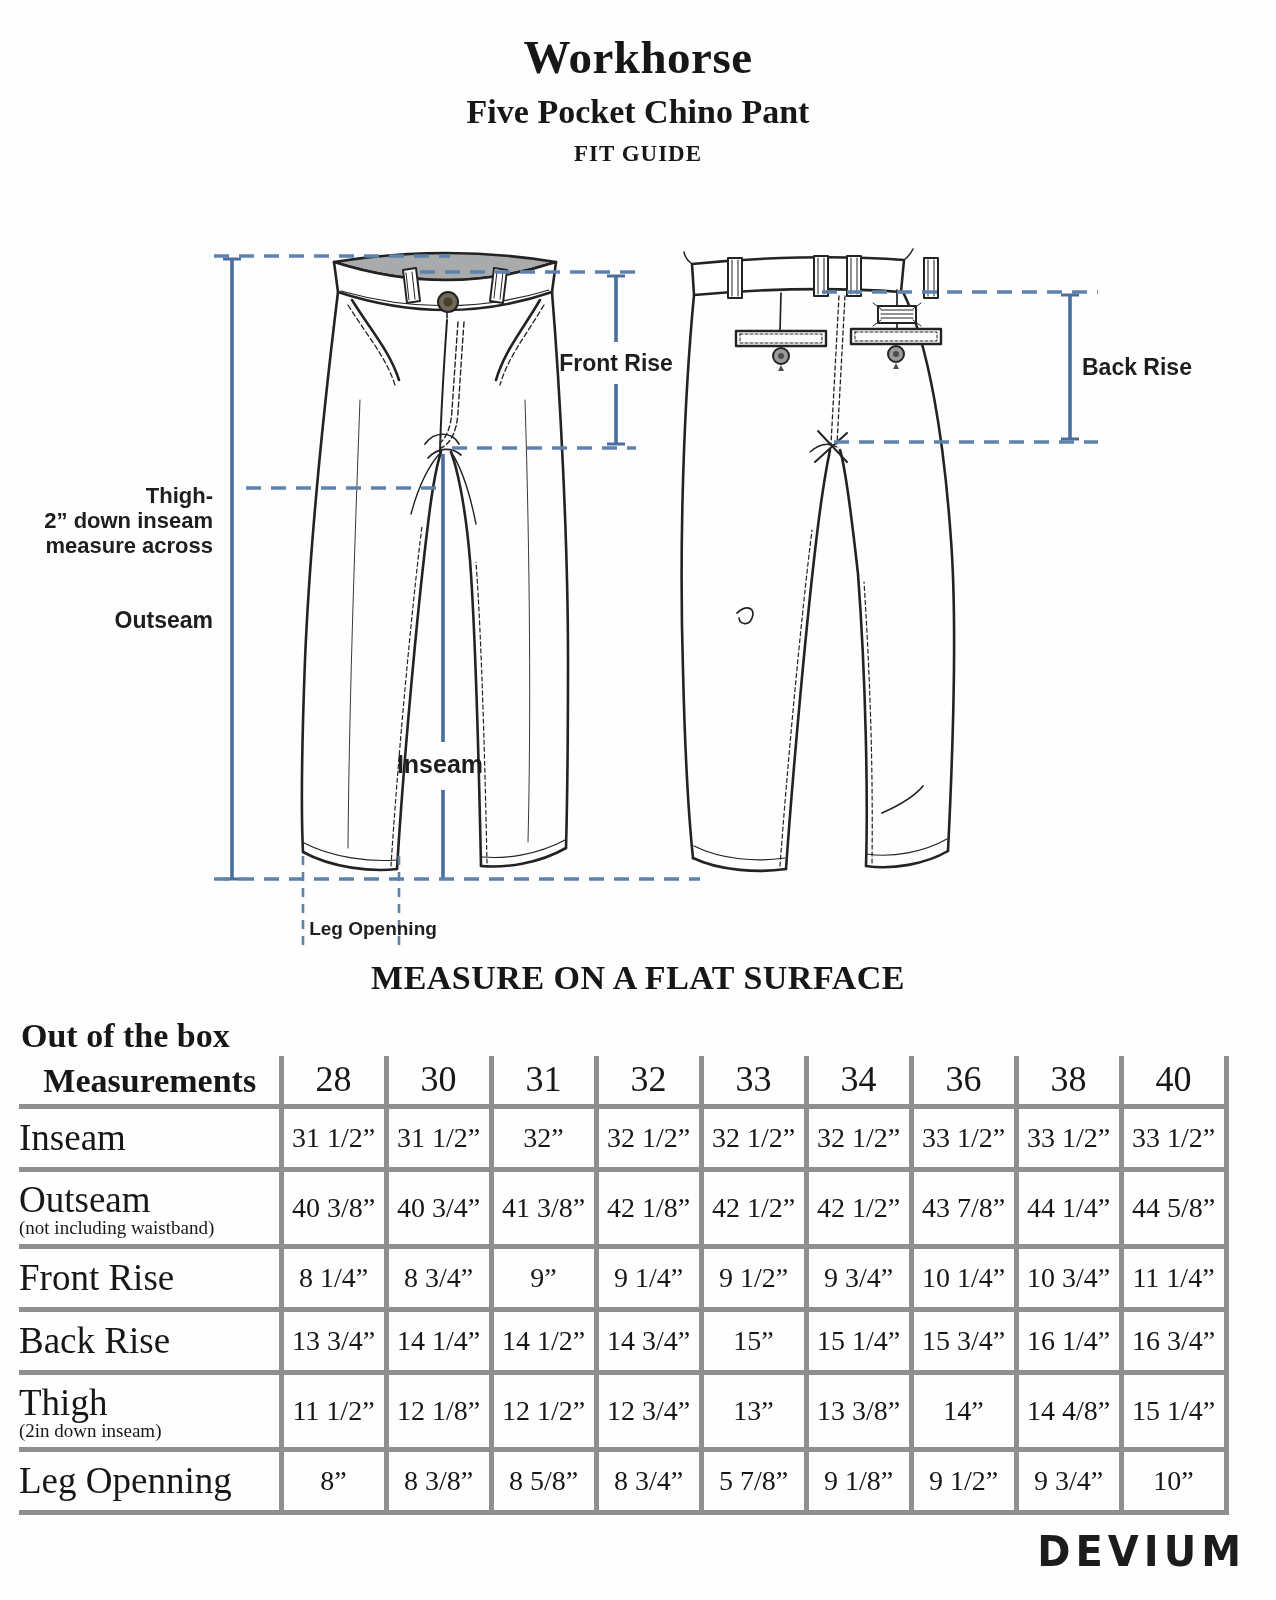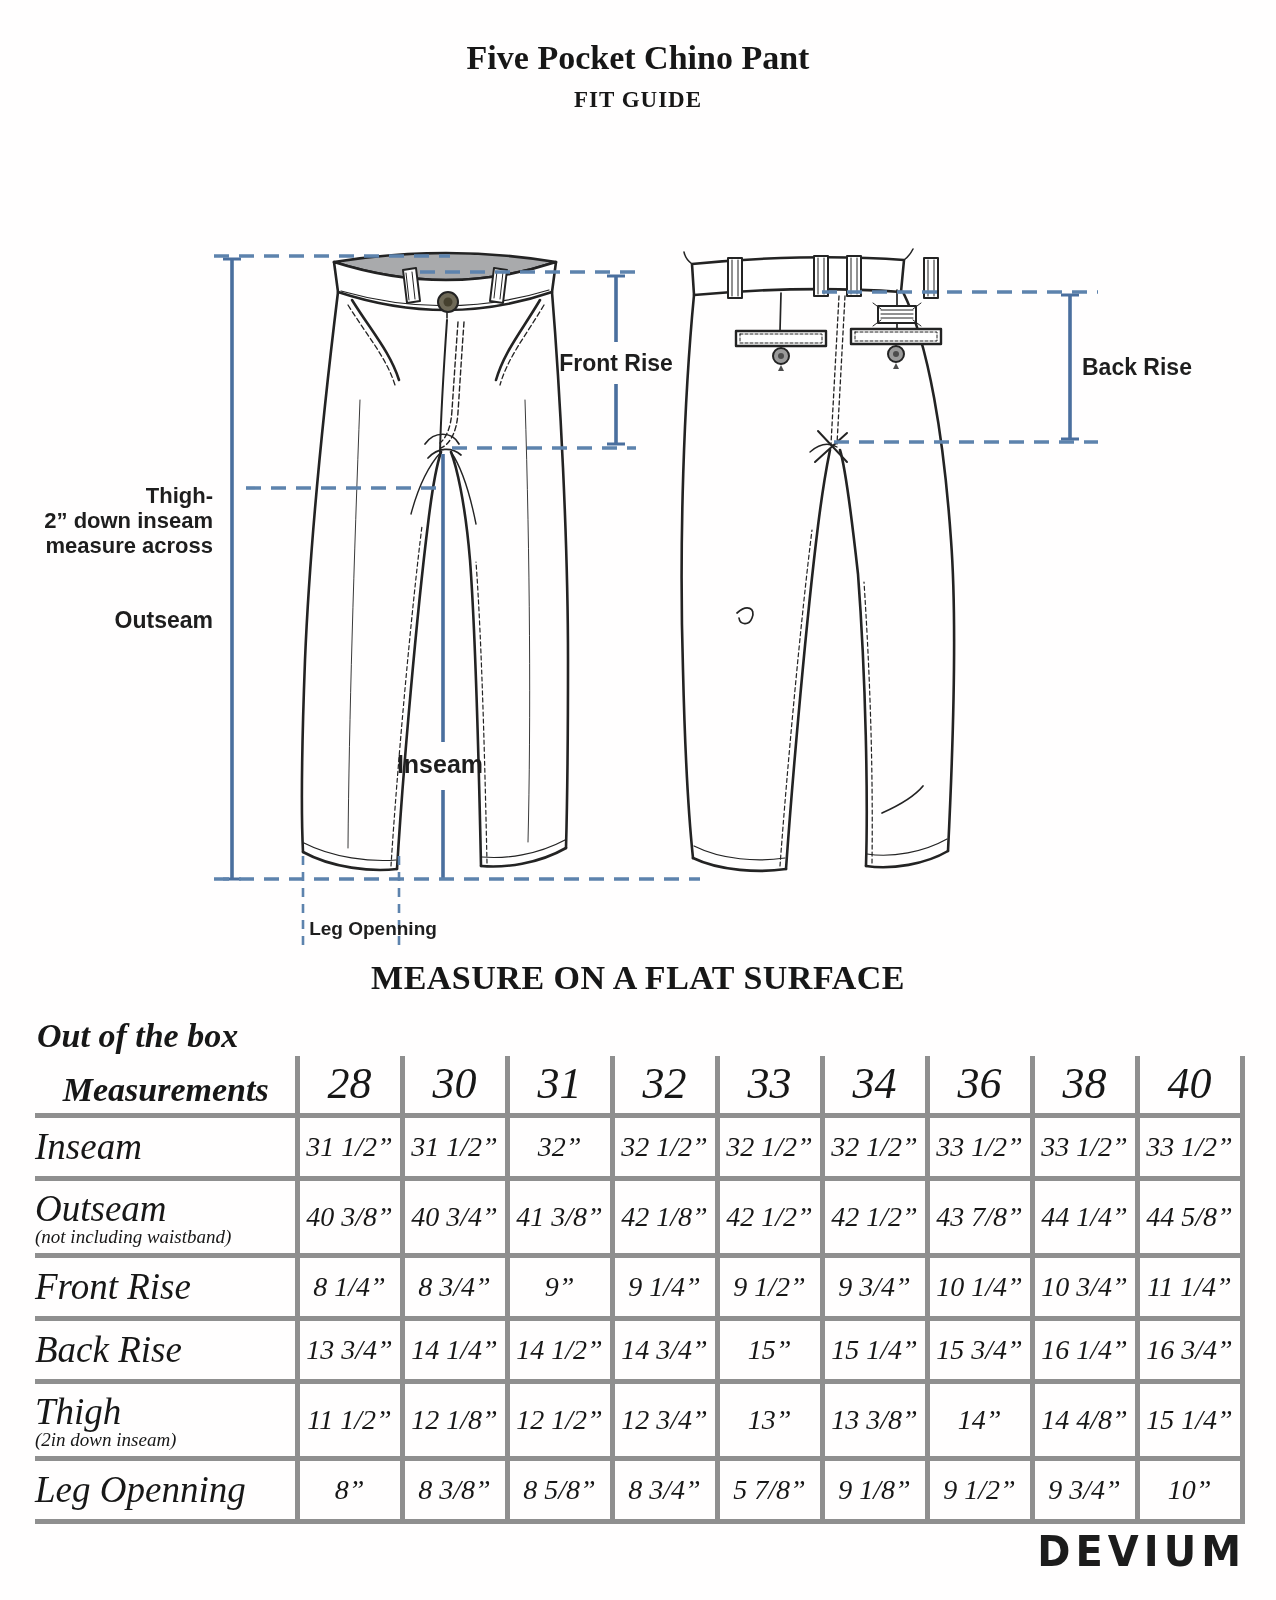--- a/index.html
+++ b/index.html
@@ -10,45 +10,46 @@
   .title-main{font-size:47px;font-weight:600;letter-spacing:.5px;}
   .title-sub{font-size:34px;font-weight:600;margin-top:9px;}
   .title-guide{font-size:23px;font-weight:600;margin-top:10px;letter-spacing:1px;}
   
   .diagram{position:absolute;top:228px;left:0;}
   .diagram text{font-family:"Liberation Sans","DejaVu Sans",sans-serif;font-weight:600;fill:#1e1e1e;}
   
   .measure-note{position:absolute;top:959px;left:0;width:100%;text-align:center;
                 font-size:34px;font-weight:700;letter-spacing:.5px;}
   
-  .table-wrap{position:absolute;top:1018px;left:35px;width:1207px;font-style:italic;}
+  .table-wrap{position:absolute;top:1018px;left:19px;width:1207px;}
   .table-heading{font-size:34px;font-weight:700;line-height:36px;padding-left:2px;}
   table.sizes{border-collapse:collapse;table-layout:fixed;width:1207px;margin-top:2px;}
   table.sizes col.labcol{width:262px;}
   table.sizes col.datacol{width:105px;}
   table.sizes th,table.sizes td{border:5px solid #8f8f8f;padding:0;}
   table.sizes th{border-top:none;font-weight:700;font-size:34px;text-align:center;
                  padding:2px 0 4px 2px;vertical-align:bottom;}
-  table.sizes th.size-h{font-weight:400;font-size:44px;text-align:center;padding-left:0;}
+  table.sizes th.size-h{font-weight:400;font-size:36px;text-align:center;padding-left:0;}
   table.sizes td:first-child,table.sizes th:first-child{border-left:none;}
   td.rowlab{padding:2px 4px 4px 4px;}
   .rowlab .main{font-size:37px;line-height:40px;}
   .rowlab .sub{display:block;font-size:19px;line-height:19px;margin-top:-2px;}
   td.val{font-size:28px;text-align:center;height:58px;}
   tr.tall td.val{height:72px;}
   
   .brand{position:absolute;top:1528px;right:30px;font-family:"DejaVu Sans","Liberation Sans",sans-serif;
          font-weight:800;font-size:40px;letter-spacing:5px;color:#1c1c1c;transform:scaleY(1.08);}
 </style>
 </head>
 <body>
 
 <div class="page">
 
   <div class="title-block">
+    <div class="title-main">Workhorse</div>
     <div class="title-sub">Five Pocket Chino Pant</div>
     <div class="title-guide">FIT GUIDE</div>
   </div>
 
   <svg class="diagram" width="1276" height="730" viewBox="0 228 1276 730">
 
     <g stroke="#232323" fill="none" stroke-width="2.6" stroke-linecap="round" stroke-linejoin="round">
 
       <path d="M334,262 Q447,244 556,262 Q447,298 334,262 Z" fill="#a9aaac"></path>
 

